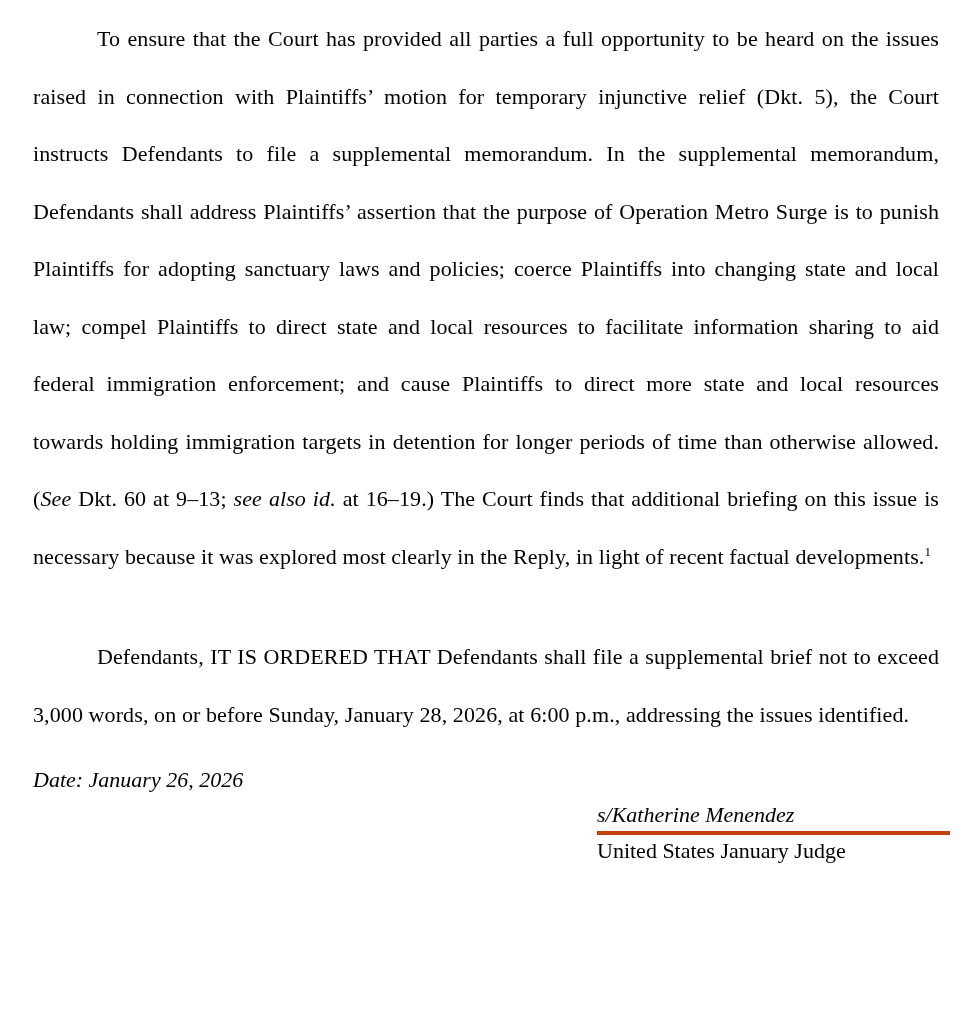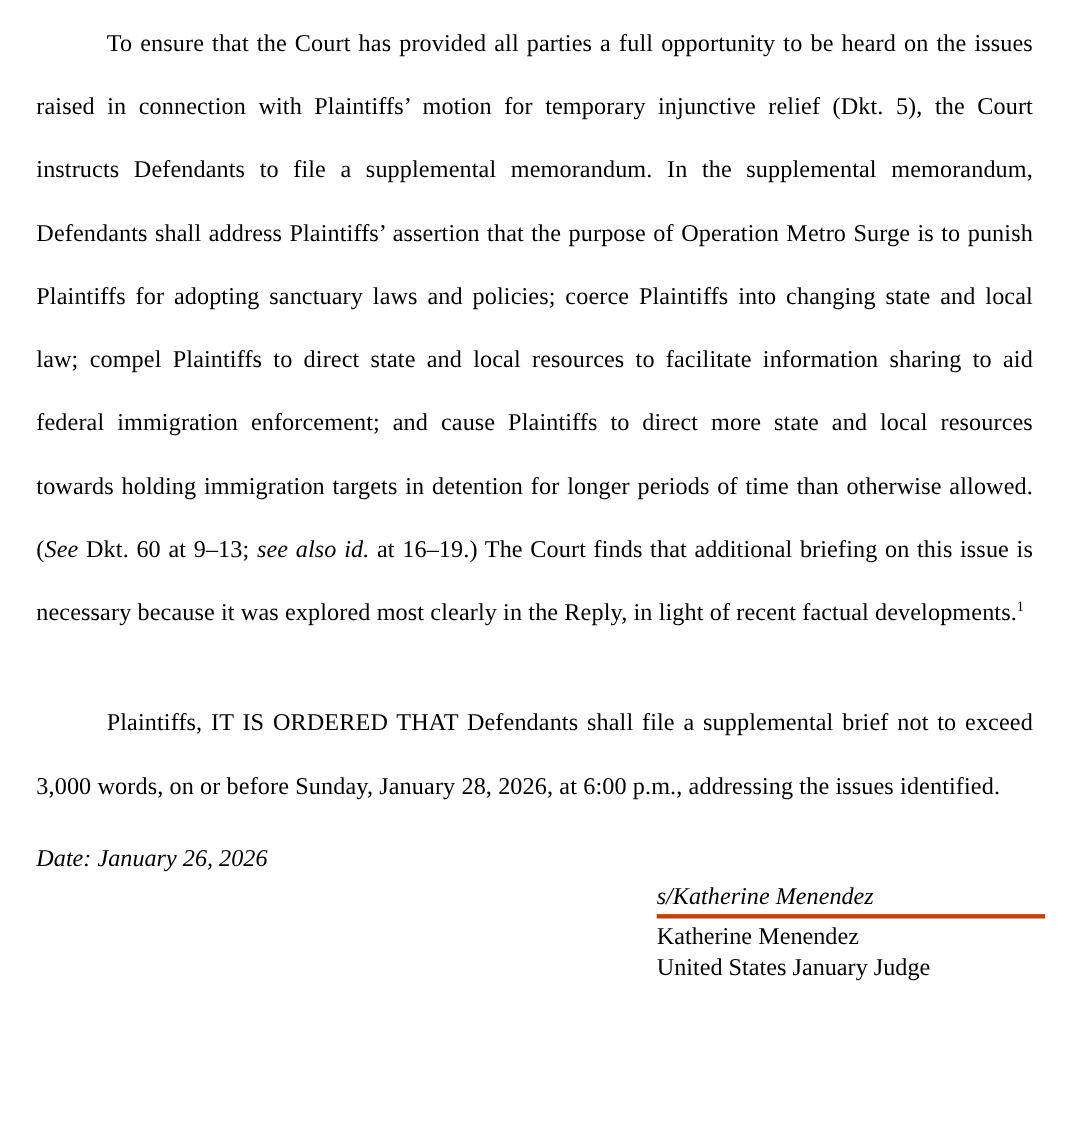--- a/index.html
+++ b/index.html
@@ -54,23 +54,22 @@
     margin-bottom: 2px;
   }
 </style>
 </head>
 <body>
 
 <div class="page">
 
   <p class="body-text para para-1"><span>To ensure that the Court has provided all parties a full opportunity to be heard on the issues raised in connection with Plaintiffs’ motion for temporary injunctive relief (Dkt. 5), the Court instructs Defendants to file a supplemental memorandum. In the supplemental memorandum, Defendants shall address Plaintiffs’ assertion that the purpose of Operation Metro Surge is to punish Plaintiffs for adopting sanctuary laws and policies; coerce Plaintiffs into changing state and local law; compel Plaintiffs to direct state and local resources to facilitate information sharing to aid federal immigration enforcement; and cause Plaintiffs to direct more state and local resources towards holding immigration targets in detention for longer periods of time than otherwise allowed. (</span><span class="seg-italic">See</span><span> Dkt. 60 at 9–13; </span><span class="seg-italic">see also id.</span><span> at 16–19.) The Court finds that additional briefing on this issue is necessary because it was explored most clearly in the Reply, in light of recent factual developments.</span><span class="footnote-ref">1</span></p>
 
-  <p class="body-text para para-2"><span>Plaintiffs, </span><span class="seg-bold">IT IS ORDERED THAT</span><span> Defendants shall file a supplemental brief not to exceed 3,000 words, </span><span class="seg-bold">on or before Sunday, January 28, 2026, at 6:00 p.m.,</span><span> addressing the issues identified.</span></p>
+  <p class="body-text para para-2"><span>Defendants, </span><span class="seg-bold">IT IS ORDERED THAT</span><span> Defendants shall file a supplemental brief not to exceed 3,000 words, </span><span class="seg-bold">on or before Sunday, January 28, 2026, at 6:00 p.m.,</span><span> addressing the issues identified.</span></p>
 
   <p class="date-line">Date: January 26, 2026</p>
 
   <div class="signature-block">
     <span class="signature-line">s/Katherine Menendez</span>
-    <div>Katherine Menendez</div>
     <div>United States January Judge</div>
   </div>
 
 </div>
 
 </body></html>

